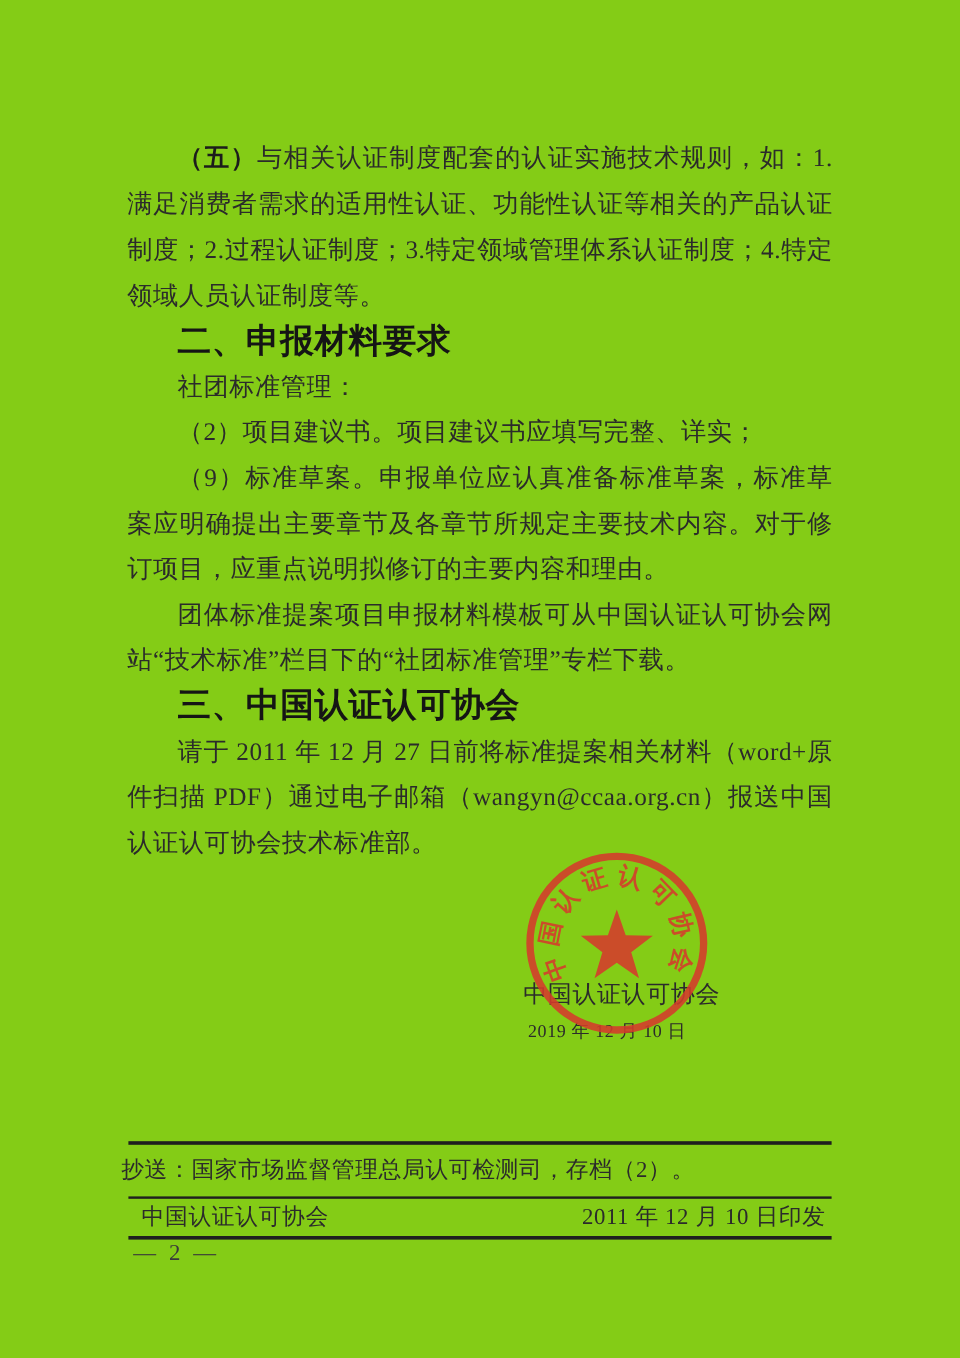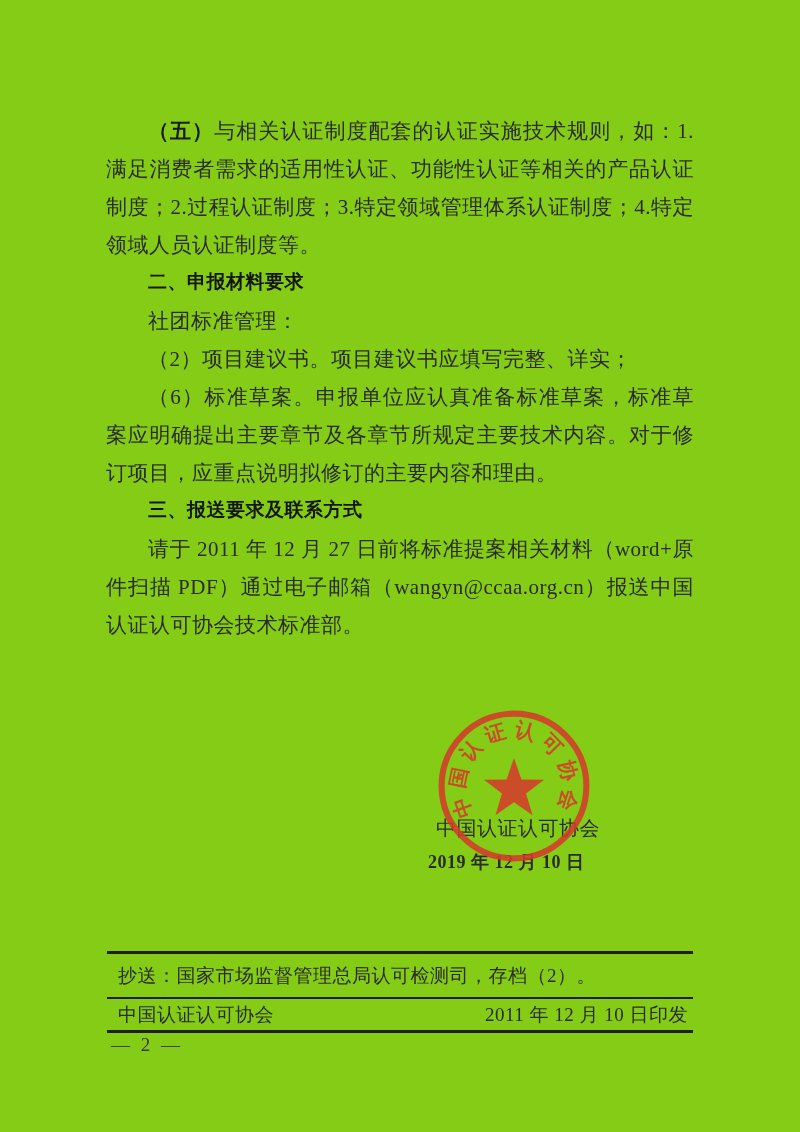--- a/index.html
+++ b/index.html
@@ -16,49 +16,49 @@
   .doc-body {
     position:absolute;
     left:106px; top:112px; width:588px;
     font-size:21px; line-height:38px;
     text-align:justify;
     letter-spacing:0.5px;
   }
   .doc-body p { text-indent:42px; }
   .para-label { font-family:"Liberation Sans","DejaVu Sans",sans-serif; font-weight:bold; color:#1c1c1c; }
   .heading {
-    font-family:Liberation Mono, monospace;
+    font-family:Liberation Sans, sans-serif;
     font-weight:bold;
     color:#151515;
     text-indent:42px;
-    font-size:19px;
+    font-size:28px;
     line-height:38px;
   }
   .seal {
     position:absolute; left:434px; top:706px;
     width:160px; height:160px;
     opacity:0.87;
     z-index:3;
   }
   .sig-org {
     position:absolute; left:436px; top:815px; width:162px;
     font-size:20px; letter-spacing:0.5px; color:#2b2b2b;
     z-index:2; white-space:nowrap;
   }
   .sig-date {
-    position:absolute; left:428px; top:850px; width:190px;
-    font-size:18px; letter-spacing:0.5px; color:#2b2b2b;
-    z-index:2; white-space:nowrap;font-weight:bold;
+    position:absolute; left:440px; top:850px; width:190px;
+    font-size:15px; letter-spacing:0.5px; color:#2b2b2b;
+    z-index:2; white-space:nowrap;
   }
   .rule { position:absolute; left:107px; width:586px; background:#1f1f1f; }
   .rule-a { top:951px; height:3px; }
   .rule-b { top:997px; height:2px; }
   .rule-c { top:1030px; height:3px; }
   .footer-cc {
-    position:absolute; left:118px; top:961px; width:575px;
+    position:absolute; left:101px; top:961px; width:575px;
     font-size:19px; line-height:30px; letter-spacing:0.5px; color:#2b2b2b;
     white-space:nowrap;
   }
   .footer-row {
     position:absolute; left:118px; top:1003px; width:570px;
     display:flex; justify-content:space-between; align-items:center;
     font-size:19px; line-height:24px; letter-spacing:0.5px; color:#2b2b2b;
   }
   .footer-row span { white-space:nowrap; }
   .page-number {
@@ -70,22 +70,23 @@
 </head>
 <body>
 
 <div class="page">
 
   <div class="doc-body">
     <p><span class="para-label">（五）</span><span>与相关认证制度配套的认证实施技术规则，如：1.满足消费者需求的适用性认证、功能性认证等相关的产品认证制度；2.过程认证制度；3.特定领域管理体系认证制度；4.特定领域人员认证制度等。</span></p>
     <div class="heading">二、申报材料要求</div>
     <p>社团标准管理：</p>
     <p>（2）项目建议书。项目建议书应填写完整、详实；</p>
-    <p>（6）标准草案。申报单位应认真准备标准草案，标准草案应明确提出主要章节及各章节所规定主要技术内容。对于修订项目，应重点说明拟修订的主要内容和理由。</p>
-    <div class="heading">三、报送要求及联系方式</div>
+    <p>（9）标准草案。申报单位应认真准备标准草案，标准草案应明确提出主要章节及各章节所规定主要技术内容。对于修订项目，应重点说明拟修订的主要内容和理由。</p>
+    <p>团体标准提案项目申报材料模板可从中国认证认可协会网站“技术标准”栏目下的“社团标准管理”专栏下载。</p>
+    <div class="heading">三、中国认证认可协会</div>
     <p>请于 2011 年 12 月 27 日前将标准提案相关材料（word+原件扫描 PDF）通过电子邮箱（wangyn@ccaa.org.cn）报送中国认证认可协会技术标准部。</p>
   </div>
 
   <svg class="seal" viewBox="0 0 157 157">
     <circle cx="78.5" cy="78.5" r="71" fill="none" stroke="#d63a2c" stroke-width="6"></circle>
     <polygon fill="#d63a2c" points="78.5,51 71.2,72 49,72.4 66.7,85.8 60.3,107.1 78.5,94.4 96.7,107.1 90.3,85.8 108,72.4 85.8,72"></polygon>
     <defs>
       <path id="sealTextArc" d="M 39.2 106 A 48 48 0 1 1 117.8 106" fill="none"></path>
     </defs>
     <text font-size="20" font-weight="bold" fill="#d63a2c" font-family="Liberation Sans, DejaVu Sans, sans-serif" letter-spacing="6">

